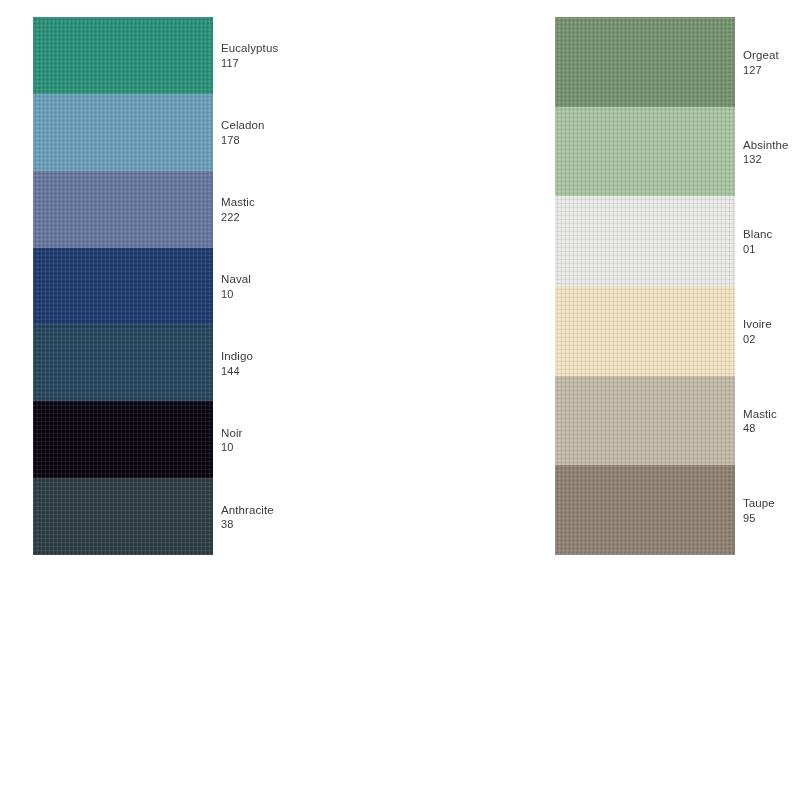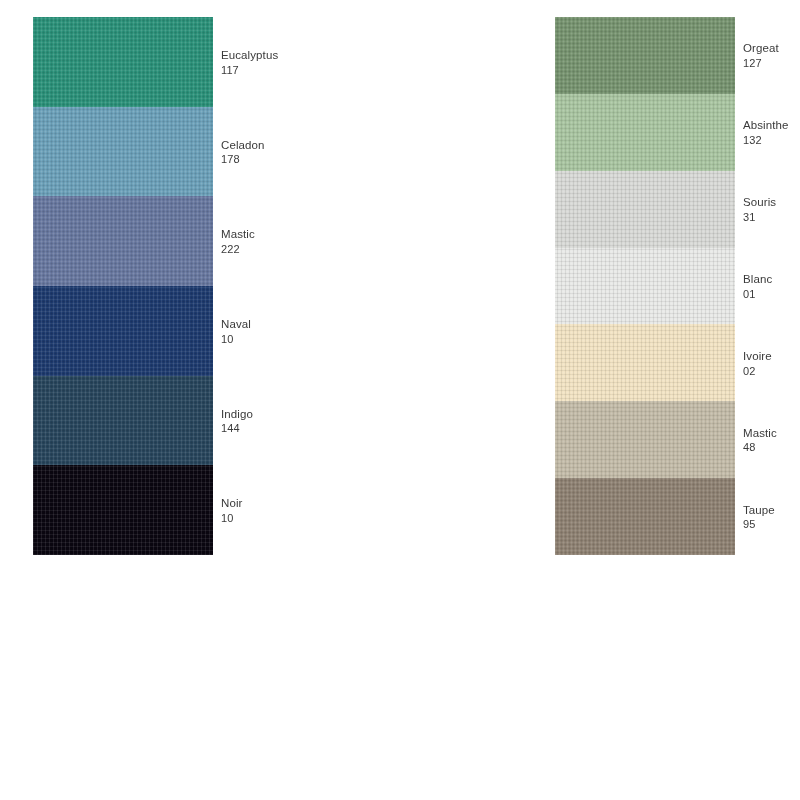--- a/index.html
+++ b/index.html
@@ -151,20 +151,27 @@
       </div>
 
       <div class="swatch-row">
         <div class="swatch-chip" style="background-color: rgb(10, 6, 16);"></div>
         <div class="swatch-label">
           <span class="swatch-name" style="color: rgb(58, 58, 58);">Noir</span>
           <span class="swatch-code" style="color: rgb(58, 58, 58);">10</span>
         </div>
       </div>
 
+      <div class="swatch-row">
+        <div class="swatch-chip" style="background-color: rgb(45, 62, 69);"></div>
+        <div class="swatch-label">
+          <span class="swatch-name" style="color: rgb(58, 58, 58);">Anthracite</span>
+          <span class="swatch-code" style="color: rgb(58, 58, 58);">38</span>
+        </div>
+      </div>
 
     </div>
   </div>
 
   <div class="swatch-column col-2">
     <div class="column-stack">
 
       <div class="swatch-row">
         <div class="swatch-chip" style="background-color: rgb(118, 147, 111);"></div>
         <div class="swatch-label">
@@ -174,27 +181,20 @@
       </div>
 
       <div class="swatch-row">
         <div class="swatch-chip" style="background-color: rgb(169, 197, 161);"></div>
         <div class="swatch-label">
           <span class="swatch-name" style="color: rgb(58, 58, 58);">Absinthe</span>
           <span class="swatch-code" style="color: rgb(58, 58, 58);">132</span>
         </div>
       </div>
 
-      <div class="swatch-row">
-        <div class="swatch-chip" style="background-color: rgb(216, 217, 214);"></div>
-        <div class="swatch-label">
-          <span class="swatch-name" style="color: rgb(58, 58, 58);">Souris</span>
-          <span class="swatch-code" style="color: rgb(58, 58, 58);">31</span>
-        </div>
-      </div>
 
       <div class="swatch-row">
         <div class="swatch-chip" style="background-color: rgb(232, 233, 231);"></div>
         <div class="swatch-label">
           <span class="swatch-name" style="color: rgb(58, 58, 58);">Blanc</span>
           <span class="swatch-code" style="color: rgb(58, 58, 58);">01</span>
         </div>
       </div>
 
       <div class="swatch-row">

